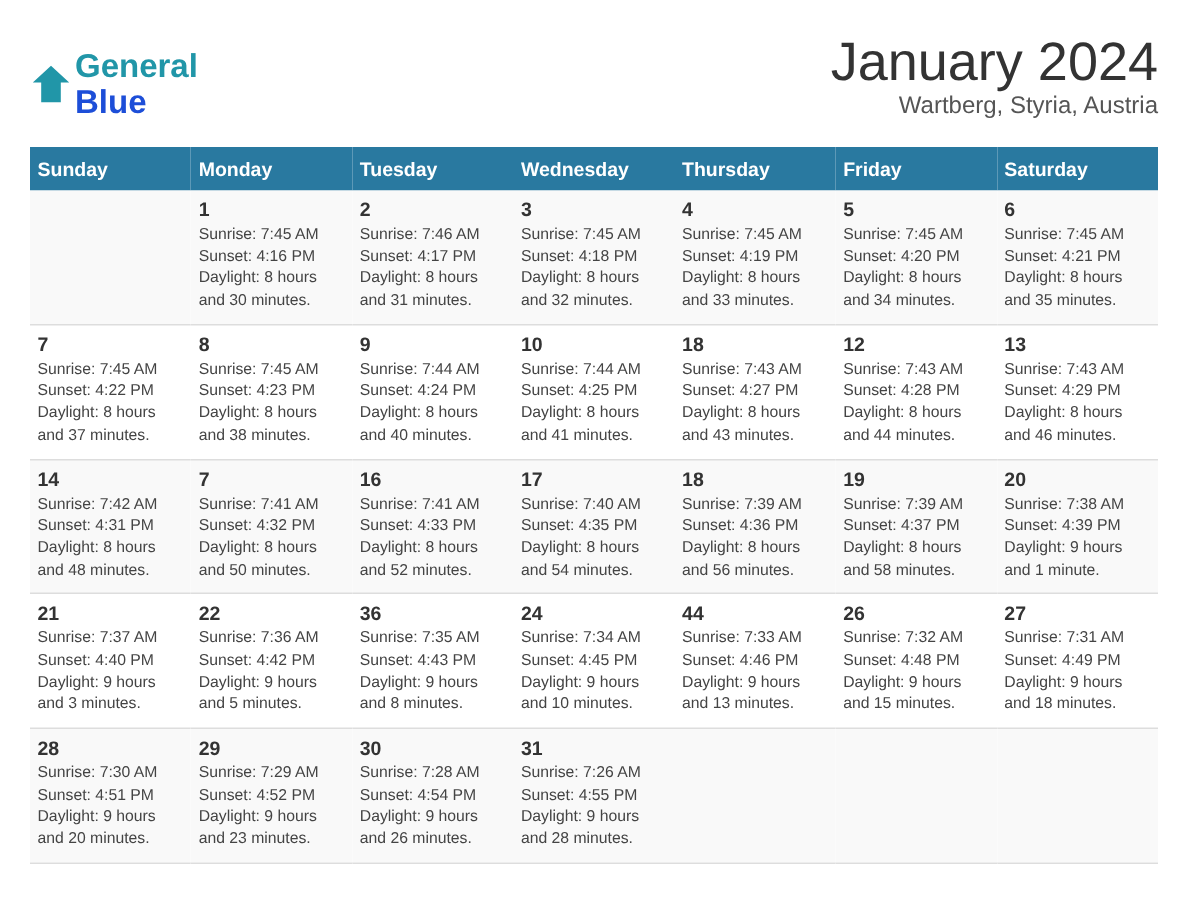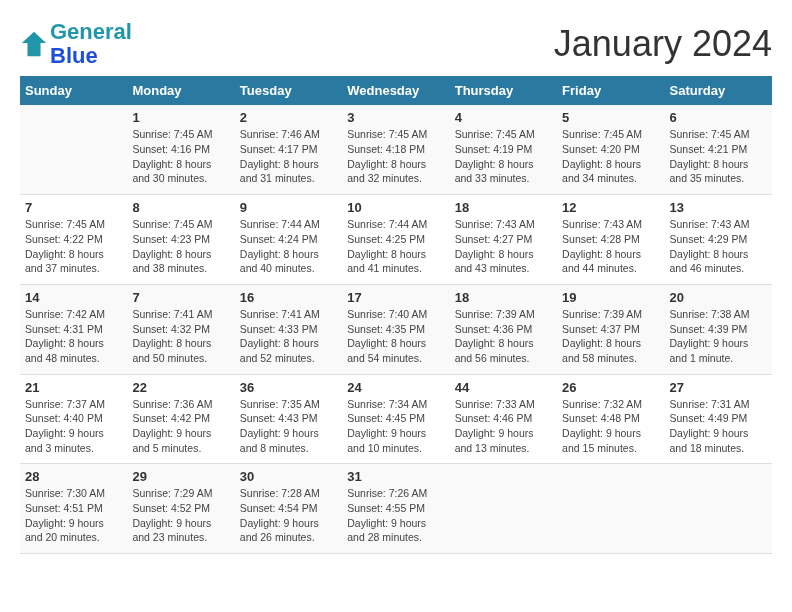--- a/index.html
+++ b/index.html
@@ -6,22 +6,22 @@
     body {
       font-family: Arial, sans-serif;
       background: #fff;
       width: 792px;
       min-height: 612px;
       padding: 20px;
     }
     .header {
       display: flex;
       justify-content: space-between;
-      align-items: center;
-      margin-bottom: 8px;
+      align-items: flex-end;
+      margin-bottom: 18px;
     }
     .logo {
       display: flex;
       align-items: center;
     }
     .logo-text {
       font-size: 22px;
       font-weight: bold;
       color: #1a3a5c;
       line-height: 1.1;
@@ -97,20 +97,21 @@
     <svg class="logo-icon" viewBox="0 0 30 30">
       <polygon points="15,2 28,14 22,14 22,28 8,28 8,14 2,14" fill="#2196a8"></polygon>
     </svg>
     <div class="logo-text">
       <div><span>General</span></div>
       <div><span style="color:#1d4ed8">Blue</span></div>
     </div>
   </div>
   <div class="title-block">
     <div class="month-title">January 2024</div>
+    <div class="location">Wartberg, Styria, Austria</div>
   </div>
 </div>
 
 <table>
   <thead>
     <tr>
       <th>Sunday</th>
       <th>Monday</th>
       <th>Tuesday</th>
       <th>Wednesday</th>

